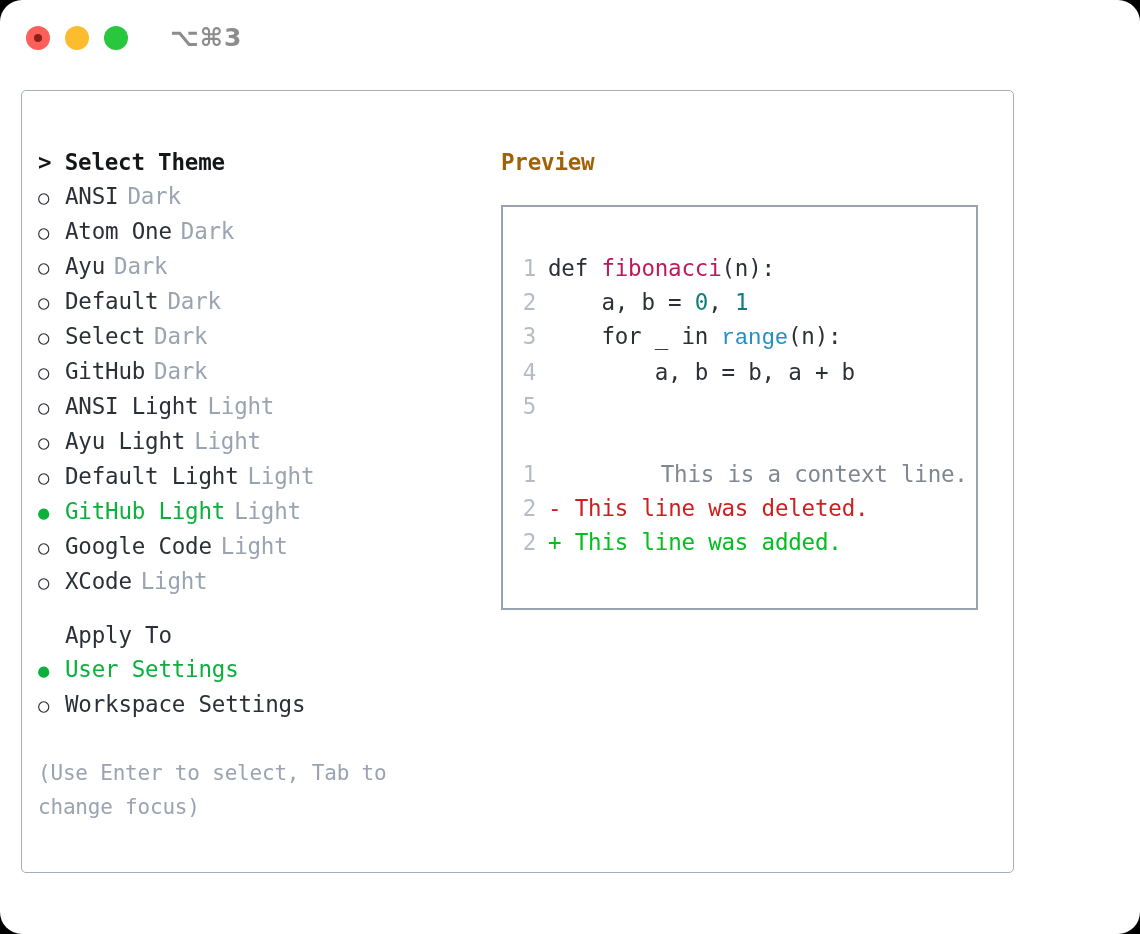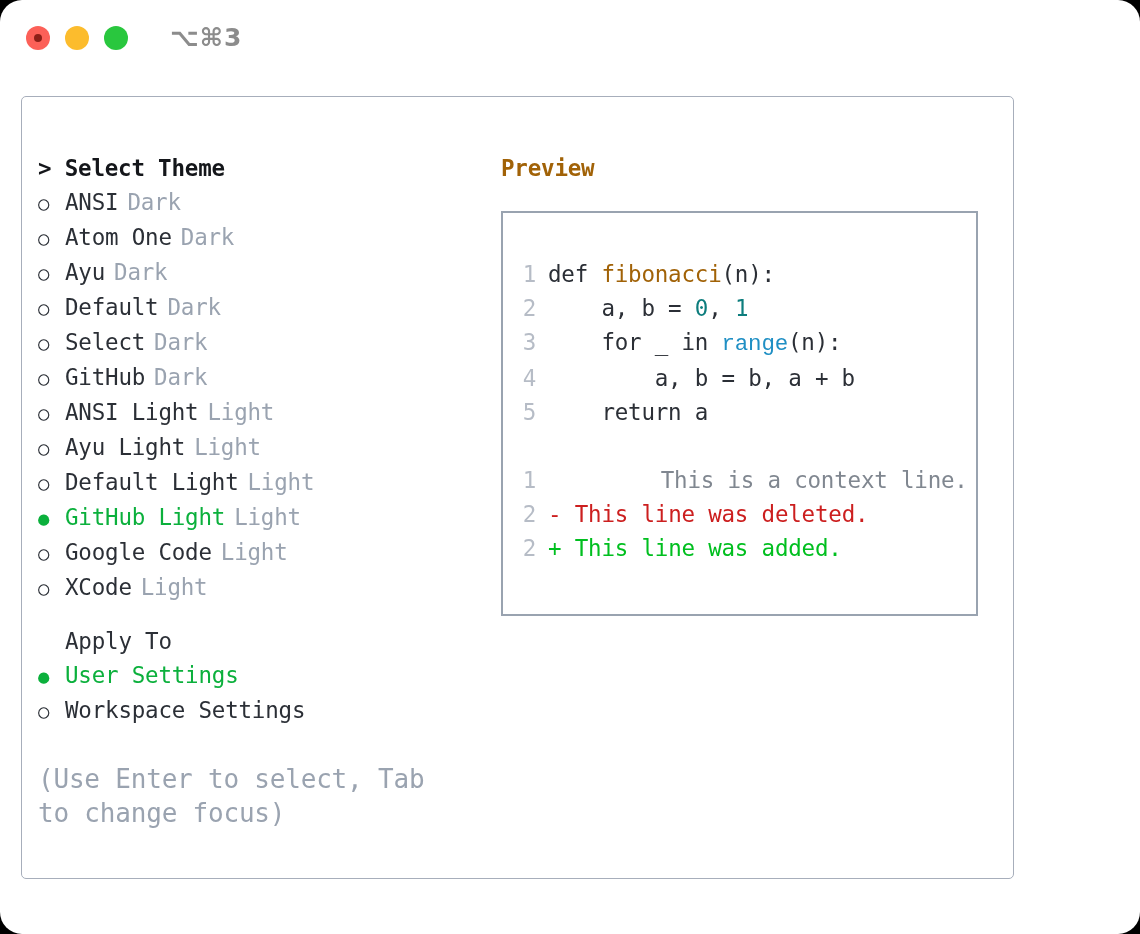--- a/index.html
+++ b/index.html
@@ -62,21 +62,21 @@
     line-height: 28px;
     font-weight: 700;
     color: #8c8c8c;
     letter-spacing: 1px;
     font-family: "DejaVu Sans", sans-serif;
   }
 
   
   .panel {
     position: absolute;
-    left: 21px; top: 96px;
+    left: 21px; top: 90px;
     width: 993px;
     height: 783px;
     border: 1.5px solid #a7aebb;
     border-radius: 5px;
     background: #ffffff;
   }
 
   .cols {
     position: absolute;
     left: 0; top: 0;
@@ -127,21 +127,21 @@
     line-height: 34px;
     color: #2b2f36;
     padding-left: 27px;
     margin-top: 19px;
     white-space: pre;
     letter-spacing: -0.2px;
   }
 
   .hint {
     margin-top: 34px;
-    font-size: 26px;
+    font-size: 21px;
     line-height: 34px;
     color: #9aa3b0;
     width: 400px;
     letter-spacing: -0.2px;
   }
 
   
   .right-col {
     position: absolute;
     left: 479px;
@@ -174,21 +174,21 @@
   }
   .lineno {
     width: 30px;
     flex: 0 0 30px;
     text-align: right;
     color: #b6bcc6;
     padding-right: 12px;
   }
   .code-text { color: #2b2f36; }
 
-  .tok-fn   { color: #a16207; }
+  .tok-fn   { color: #be185d; }
   .tok-num  { color: #0d7d7d; }
   .tok-bi   { color: #1f8fc4; font-family: Liberation Mono, monospace; }
 
   .gap { height: 34px; }
 
   .diff-ctx  { color: #808790; margin-left: 43px; }
   .diff-del  { color: #cc1f1f; }
   .diff-add  { color: #00bf1f; }
 </style>
 </head>
@@ -235,21 +235,21 @@
       </div>
 
       <div class="right-col">
         <div class="preview-title">Preview</div>
         <div class="code-box">
           <div id="code-lines">
               <div class="code-line"><span class="lineno">1</span><span><span class="code-text">def </span><span class="tok-fn">fibonacci</span><span class="code-text">(n):</span></span></div>
               <div class="code-line"><span class="lineno">2</span><span><span class="code-text">    a, b = </span><span class="tok-num">0</span><span class="code-text">, </span><span class="tok-num">1</span></span></div>
               <div class="code-line"><span class="lineno">3</span><span><span class="code-text">    for _ in </span><span class="tok-bi">range</span><span class="code-text">(n):</span></span></div>
               <div class="code-line"><span class="lineno">4</span><span><span class="code-text">        a, b = b, a + b</span></span></div>
-              <div class="code-line"><span class="lineno">5</span><span><span class="code-text">    return a</span></span></div>
+              <div class="code-line"><span class="lineno">5</span></div>
             </div>
           <div class="gap"></div>
           <div id="diff-lines">
               <div class="code-line"><span class="lineno">1</span><span class="diff-ctx">  </span><span class="diff-ctx">This is a context line.</span></div>
               <div class="code-line"><span class="lineno">2</span><span class="diff-del">- </span><span class="diff-del">This line was deleted.</span></div>
               <div class="code-line"><span class="lineno">2</span><span class="diff-add">+ </span><span class="diff-add">This line was added.</span></div>
             </div>
         </div>
       </div>
 

